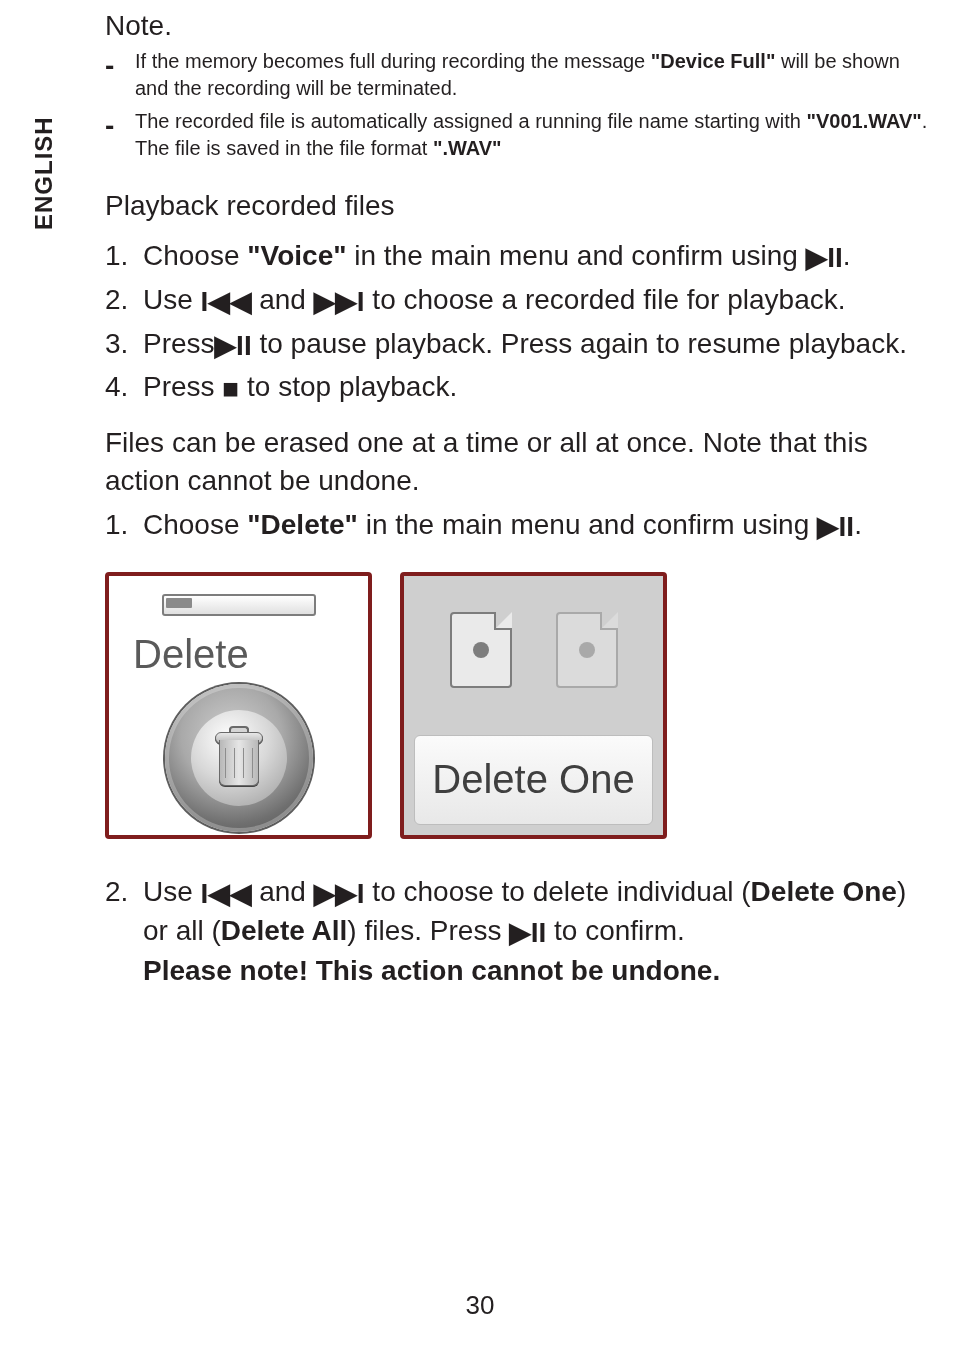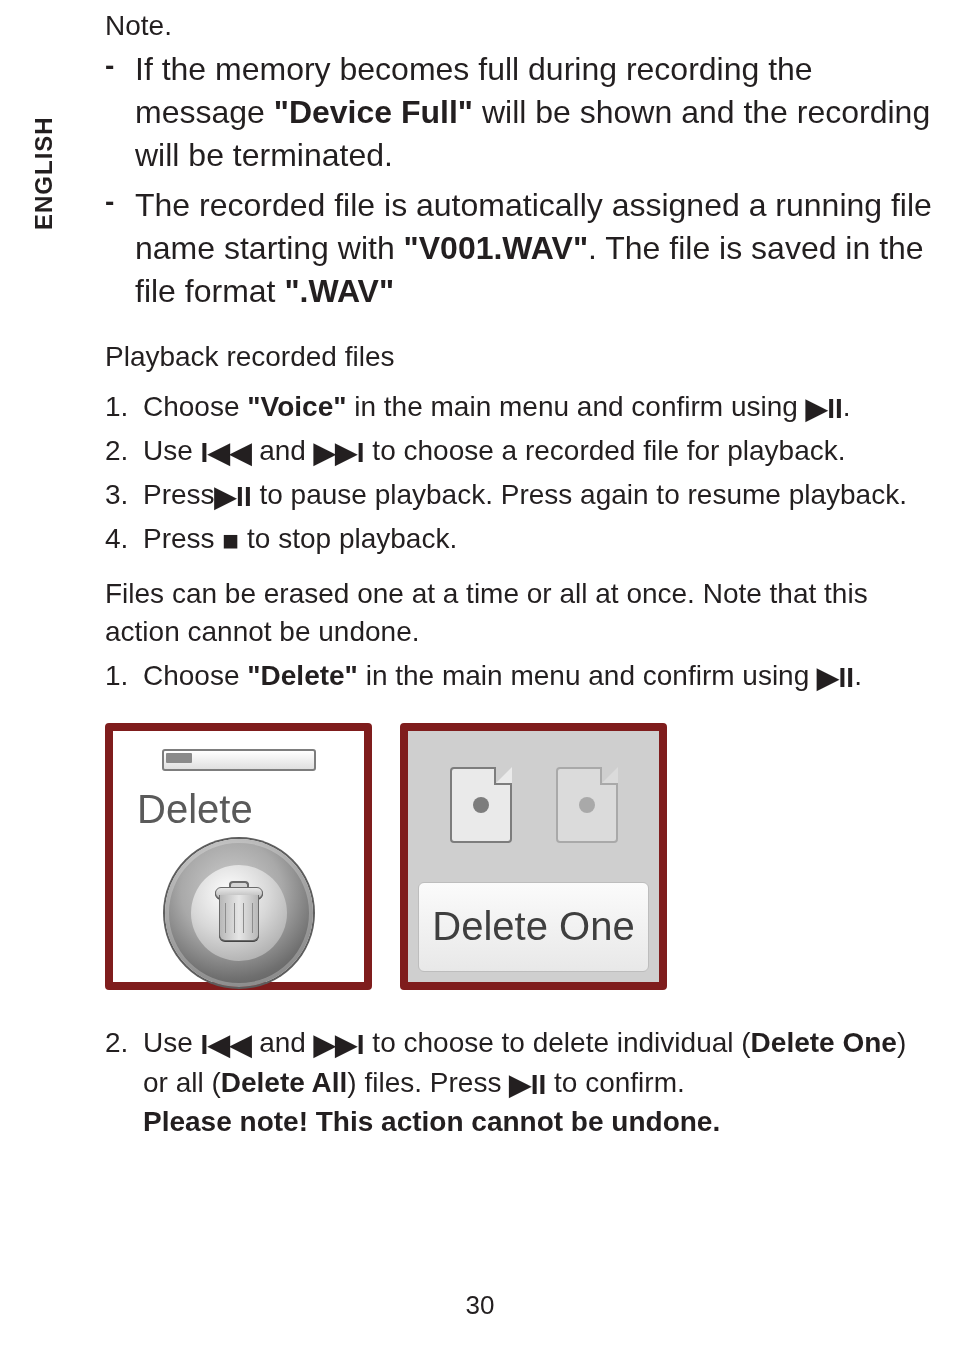--- a/index.html
+++ b/index.html
@@ -25,32 +25,32 @@
   }
   .page{
     position:absolute;
     left:105px;
     top:10px;
     width:830px;
   }
   .note-hd{font-weight:400;font-size:28px;margin:0 0 6px}
   .bullet{display:flex;margin-bottom:6px}
   .bullet .dash{flex:0 0 30px;font-weight:700;font-size:28px;line-height:1.3}
-  .bullet .txt{flex:1;font-size:32px;line-height:1.35}
+  .bullet .txt{flex:1;font-size:20px;line-height:1.35}
   .txt b{font-weight:700}
   .h2{font-weight:400;font-size:28px;margin:28px 0 15px}
   .h3{font-weight:700;font-size:32px;margin:48px 0 4px}
   .num{display:flex;margin-bottom:4px}
   .num .n{flex:0 0 38px;font-size:28px;line-height:1.35}
   .num .txt{flex:1;font-size:28px;line-height:1.35}
   .para{font-size:28px;line-height:1.35;margin:16px 0 6px}
   .sym{vertical-align:-2px}
   .figs{display:flex;gap:28px;margin:26px 0 34px}
   .fig{
-    width:267px;height:267px;border:8px solid #7f1d1d;border-radius:4px;
+    width:267px;height:267px;border:4px solid #7f1d1d;border-radius:4px;
     background:#fff;position:relative;box-sizing:border-box;
     display:flex;flex-direction:column;align-items:center;justify-content:flex-start;
   }
   
   .fig1 .bar{
     position:absolute;top:18px;left:50%;transform:translateX(-50%);
     width:150px;height:18px;border:2px solid #7d7d7d;border-radius:3px;
     background:linear-gradient(#fff,#e0e0e0);
   }
   .fig1 .bar:after{

